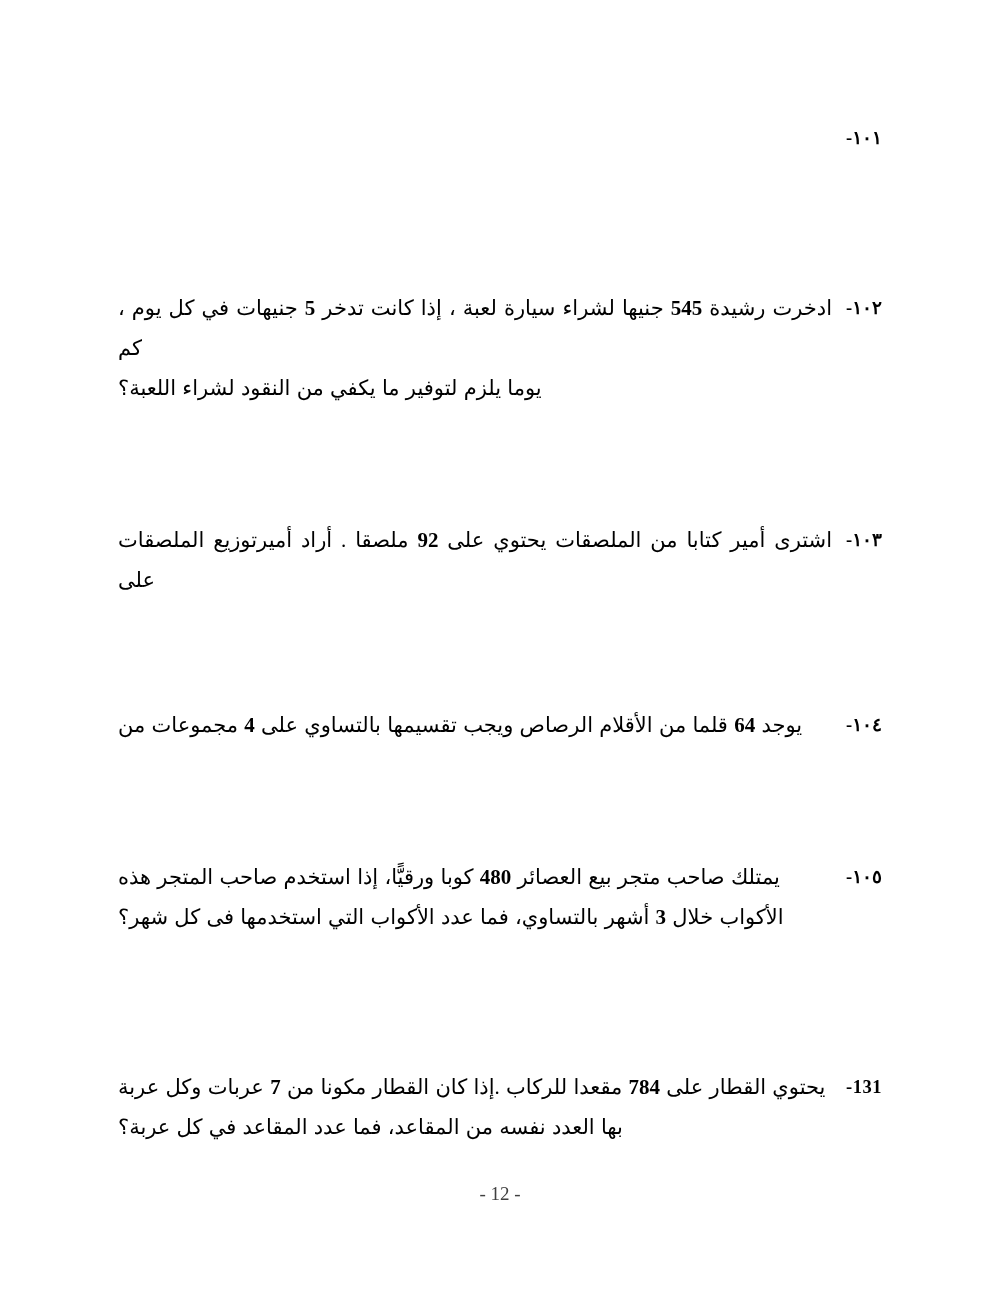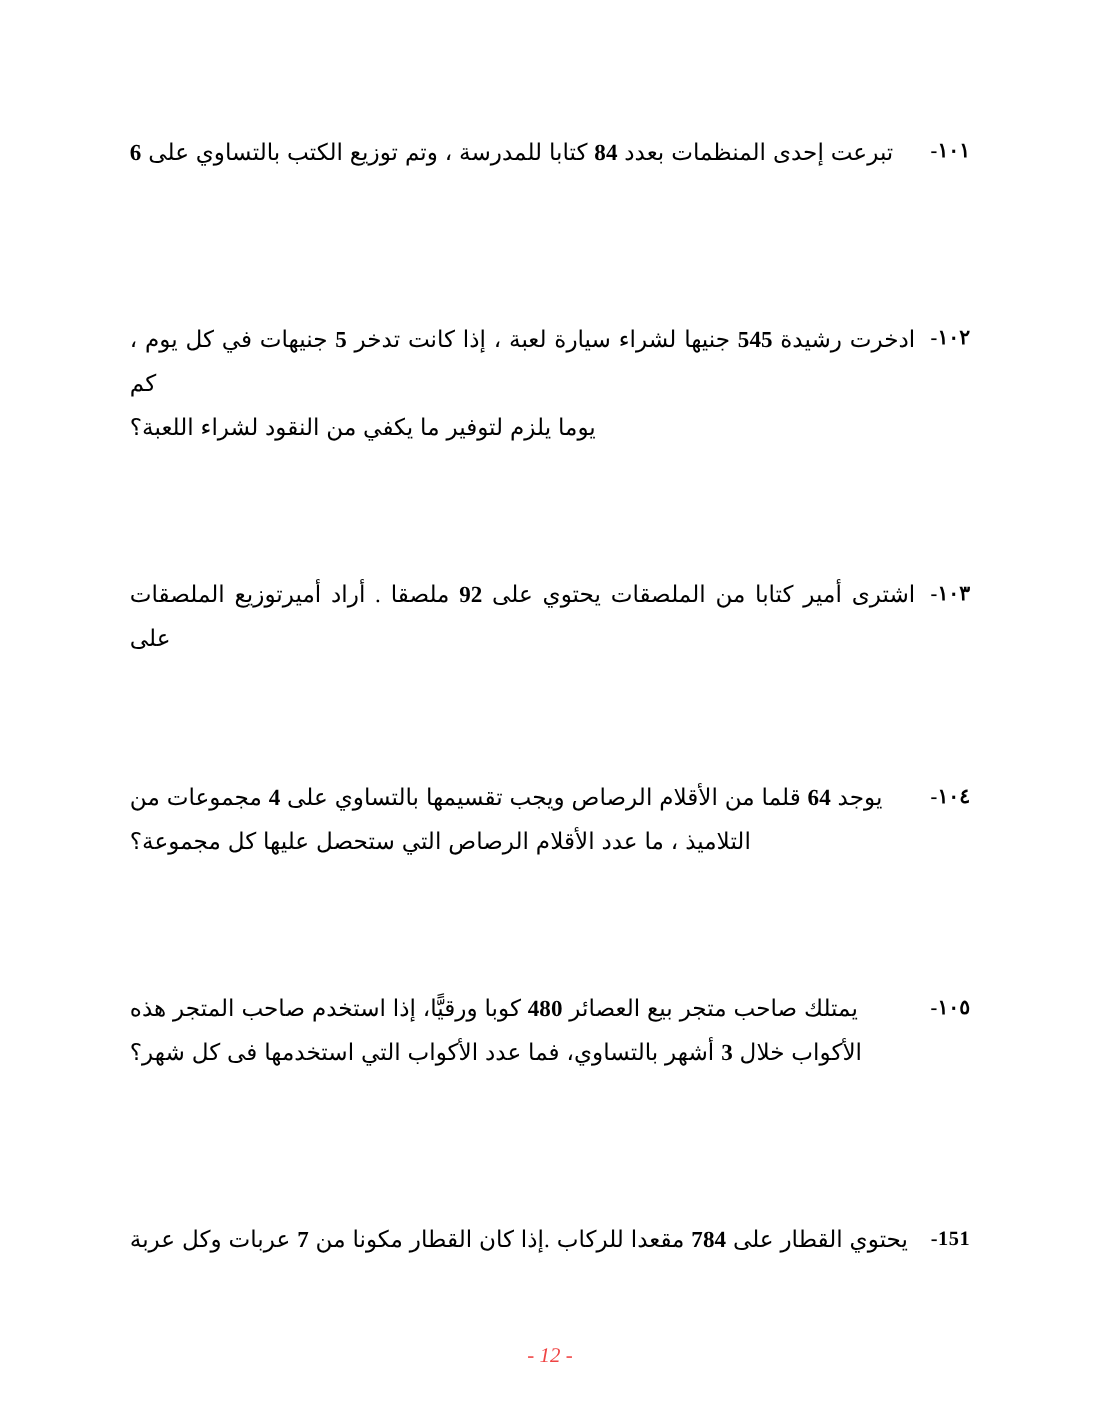--- a/index.html
+++ b/index.html
@@ -70,41 +70,39 @@
   
   .gap-tall   { margin-bottom: 130px; }
   .gap-mid    { margin-bottom: 112px; }
   .gap-short  { margin-bottom: 105px; }
 
   
   .page-footer {
     position: absolute;
     left: 0;
     right: 0;
-    top: 1221px;
+    top: 1182px;
     text-align: center;
     direction: ltr;
     font-size: 19px;
     line-height: 24px;
     font-family: "Liberation Serif", "DejaVu Serif", serif;
-    color: #ef4444;
-    font-style: italic;
+    color: #404040;
   }
 </style>
 </head>
 <body>
 
 <div class="page" style="background: rgb(255, 255, 255); color: rgb(0, 0, 0);">
 
   <div class="content">
 
     <div class="question gap-tall">
       <div class="q-number">١٠١-</div>
       <div class="q-body">
-        <span>تبرعت إحدى المنظمات بعدد <span class="num">84</span> كتابا للمدرسة ، وتم توزيع  الكتب  بالتساوي  على  <span class="num">6</span></span>
         <br>
       </div>
     </div>
 
     <div class="question gap-mid">
       <div class="q-number">١٠٢-</div>
       <div class="q-body">
         <span>ادخرت رشيدة <span class="num">545</span> جنيها لشراء سيارة لعبة ، إذا  كانت تدخر <span class="num">5</span> جنيهات في كل يوم ،  كم</span>
         <br>
         <span>يوما يلزم لتوفير ما يكفي من النقود لشراء اللعبة؟</span>
@@ -117,38 +115,38 @@
         <span>اشترى أمير كتابا من الملصقات يحتوي على <span class="num">92</span> ملصقا . أراد أميرتوزيع الملصقات على</span>
         <br>
       </div>
     </div>
 
     <div class="question gap-mid">
       <div class="q-number">١٠٤-</div>
       <div class="q-body">
         <span>يوجد <span class="num">64</span> قلما من الأقلام الرصاص ويجب تقسيمها بالتساوي على <span class="num">4</span> مجموعات من</span>
         <br>
-        <span>التلاميذ ، ما عدد الأقلام الرصاص التي ستحصل عليها كل مجموعة؟</span>
       </div>
     </div>
 
     <div class="question gap-tall">
       <div class="q-number">١٠٥-</div>
       <div class="q-body">
         <span>يمتلك صاحب متجر بيع العصائر <span class="num">480</span> كوبا ورقيًّا، إذا استخدم صاحب المتجر هذه</span>
         <br>
         <span>الأكواب خلال <span class="num">3</span> أشهر بالتساوي، فما عدد الأكواب التي استخدمها فى كل شهر؟</span>
       </div>
     </div>
 
     <div class="question">
-      <div class="q-number">151-</div>
+      <div class="q-number">131-</div>
       <div class="q-body">
         <span>يحتوي القطار على <span class="num">784</span> مقعدا للركاب .إذا كان القطار مكونا من <span class="num">7</span> عربات وكل عربة</span>
         <br>
+        <span>بها العدد نفسه من المقاعد،  فما عدد المقاعد في كل عربة؟</span>
       </div>
     </div>
 
   </div>
 
   <div class="page-footer">- 12 -</div>
 
 </div>
 
 </body></html>

